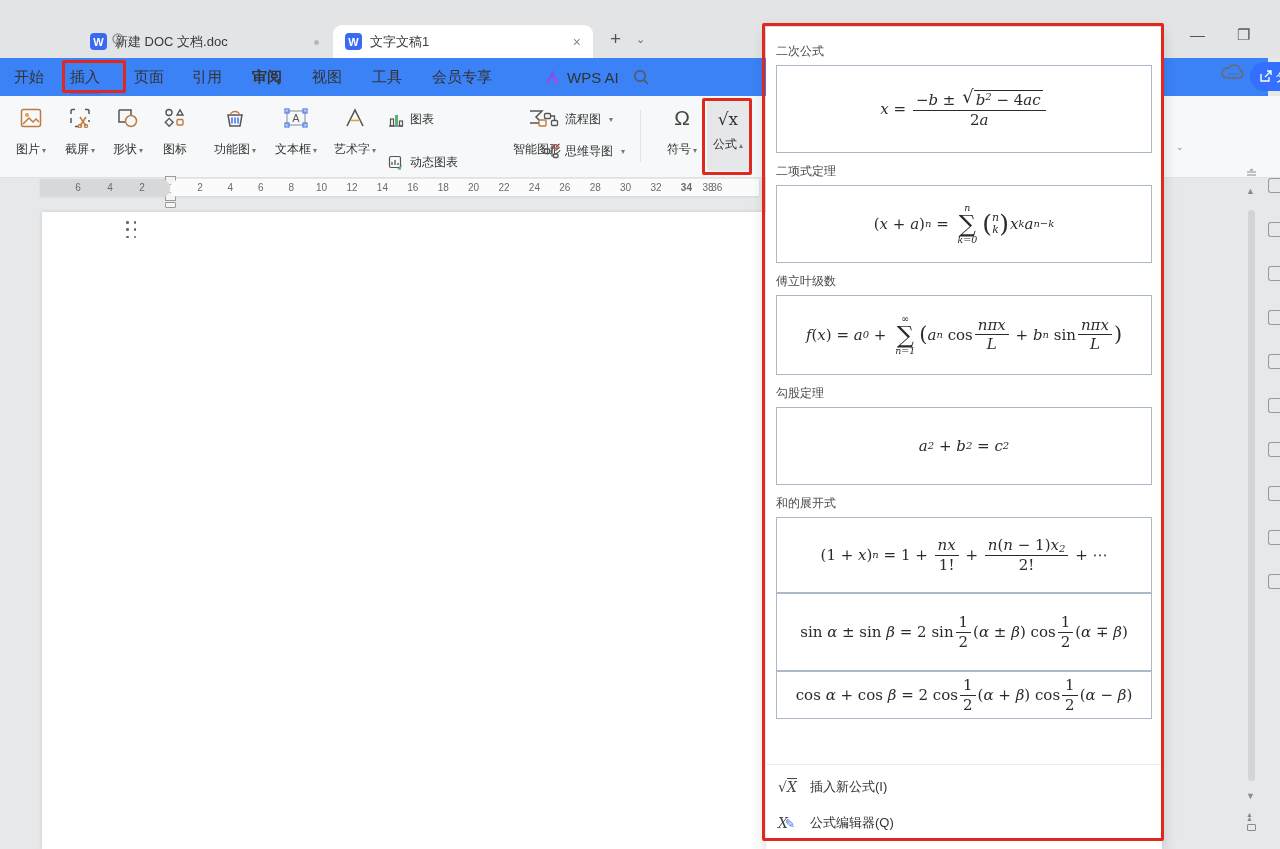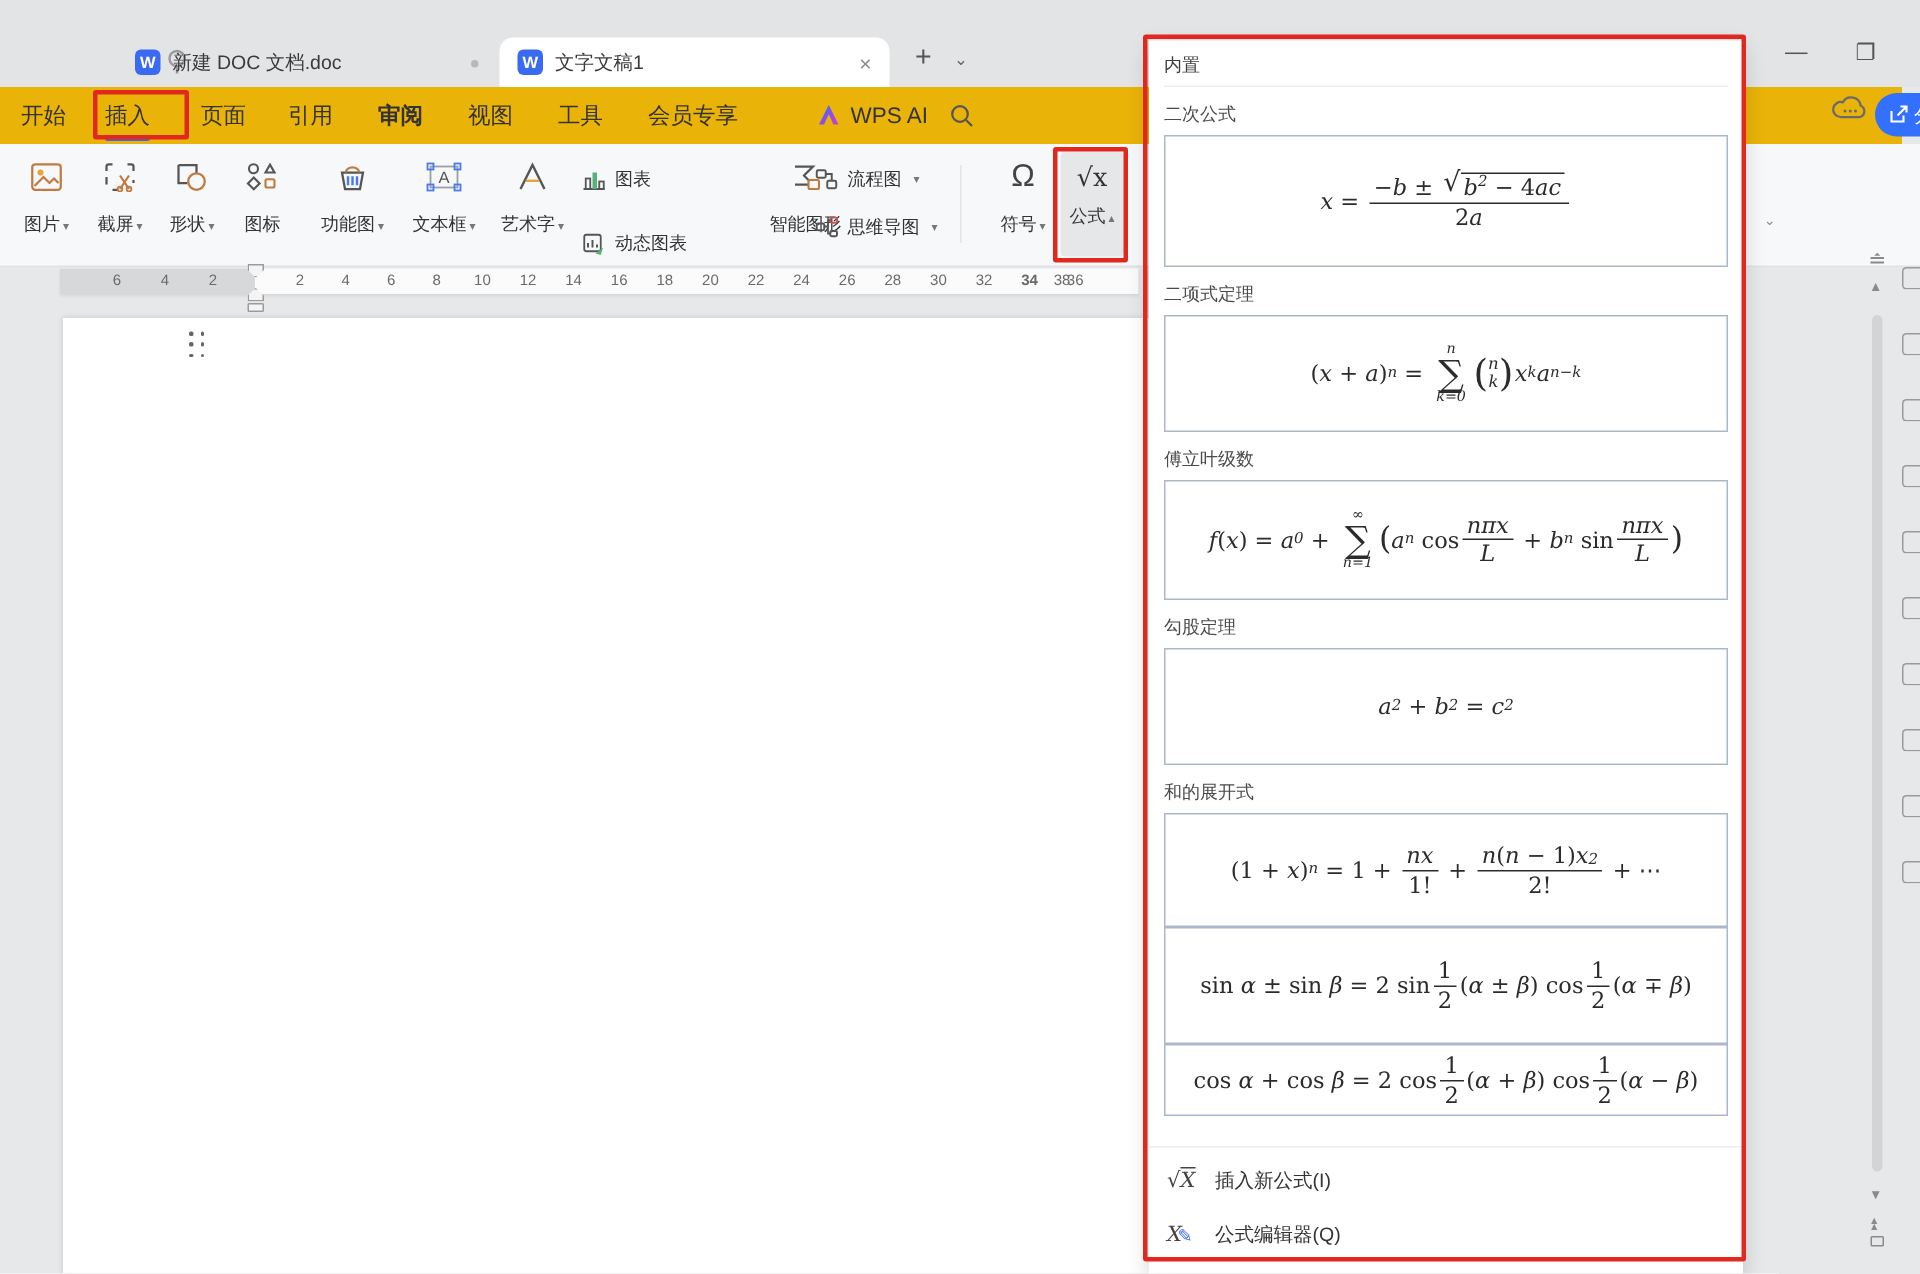--- a/index.html
+++ b/index.html
@@ -14,21 +14,21 @@
   .tab.active { left:333px; width:260px; background:#fff; border-radius:9px 9px 0 0; }
   .wicon { width:17px; height:17px; border-radius:4px; background:#3a6af2; color:#fff; font-size:11px; font-weight:bold; display:flex; align-items:center; justify-content:center; flex:0 0 auto; }
   .tab-label { white-space:nowrap; overflow:hidden; flex:1; }
   .tab-close { margin-left:auto; color:#8a8a8a; font-size:14px; }
   .tab-dot { position:absolute; left:314px; top:40px; width:5px; height:5px; border-radius:50%; background:#b7b8ba; }
   .newtab { position:absolute; left:610px; top:28px; font-size:19px; color:#555; }
   .tablist { position:absolute; left:636px; top:33px; font-size:11px; color:#666; }
   .win-btn { position:absolute; top:26px; font-size:15px; color:#555; }
 
   
-  .menubar { position:absolute; left:0; top:58px; right:12px; height:38px; background:#eab308; }
+  .menubar { position:absolute; left:0; top:58px; right:12px; height:38px; background:#3b82f6; }
   .mitem { position:absolute; top:0; height:38px; display:flex; align-items:center; font-size:15px; color:#333; }
   .mitem.active .mtxt { position:relative; }
   .mitem.active .mtxt::after { content:""; position:absolute; left:50%; transform:translateX(-50%); bottom:-7px; width:30px; height:3px; background:#3a6af2; border-radius:2px; }
   .redbox-insert { position:absolute; left:62px; top:60px; width:64px; height:33px; border:3px solid #e0281e; border-radius:2px; z-index:7; pointer-events:none; }
   .mdivider { position:absolute; left:522px; top:69px; width:1px; height:16px; background:#d7d8da; }
   .wpsai { position:absolute; left:544px; top:0; height:38px; display:flex; align-items:center; gap:6px; font-size:15px; color:#333; }
   .msearch { position:absolute; left:632px; top:10px; }
   .cloud { position:absolute; left:1220px; top:62px; }
   .share-btn { position:absolute; left:1250px; top:62px; height:29px; width:60px; background:#3370ff; border-radius:15px 0 0 15px; color:#fff; font-size:13px; display:flex; align-items:center; gap:4px; padding-left:9px; }
 
@@ -409,21 +409,20 @@
   <div></div>
   <div></div>
   <div></div>
   <div></div>
   <div></div>
   <div></div>
   <div></div>
 </div>
 
 <div class="panel">
-  <div class="panel-header">内置</div>
   <div id="panel-items">
       <div class="fx-label">二次公式</div>
       <div class="fx-box" style="height: 88px;">
         <div class="fx"><span class="fi">x</span><span class="fr"> = </span><span class="frac"><span class="num"><span class="fr">−</span><span class="fi">b</span><span class="fr"> ± </span><span class="sqrt"><span class="rad">√</span><span class="bar"><span class="fi">b</span><sup>2</sup><span class="fr"> − 4</span><span class="fi">ac</span></span></span></span><span class="den"><span class="fr">2</span><span class="fi">a</span></span></span></div>
       </div>
       <div class="fx-label">二项式定理</div>
       <div class="fx-box" style="height: 78px;">
         <div class="fx"><span class="fr">(</span><span class="fi">x</span><span class="fr"> + </span><span class="fi">a</span><span class="fr">)</span><sup>n</sup><span class="fr"> = </span><span class="sum"><span class="slim">n</span><span class="sigma">∑</span><span class="slim">k=0</span></span><span class="binom"><span class="bigp">(</span><span class="bcol"><span>n</span><span>k</span></span><span class="bigp">)</span></span><span class="fi">x</span><sup>k</sup><span class="fi">a</span><sup>n−k</sup></div>
       </div>
       <div class="fx-label">傅立叶级数</div>

